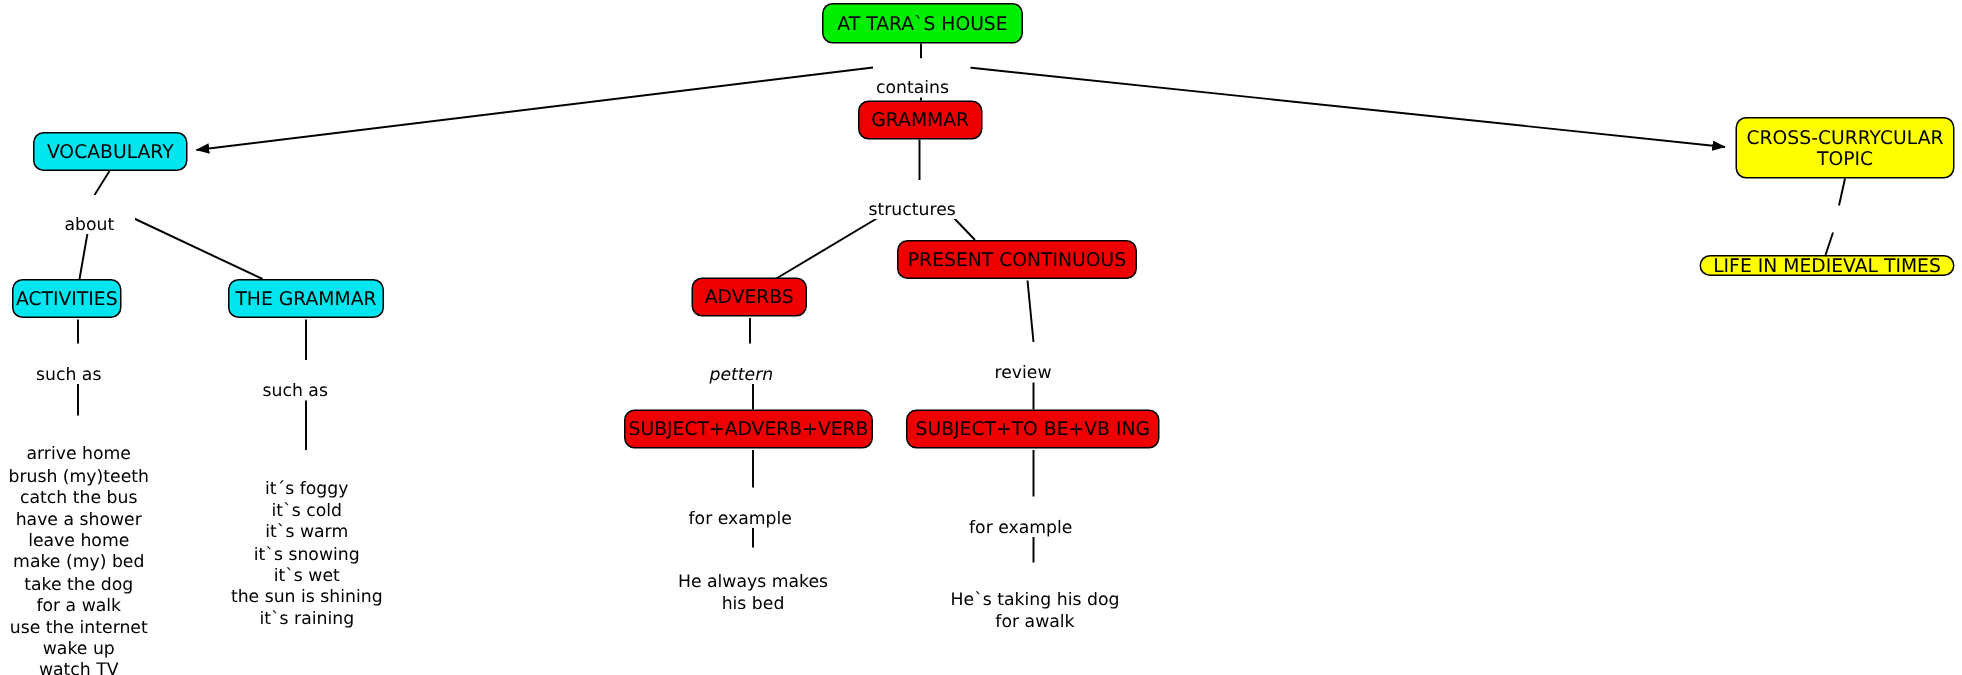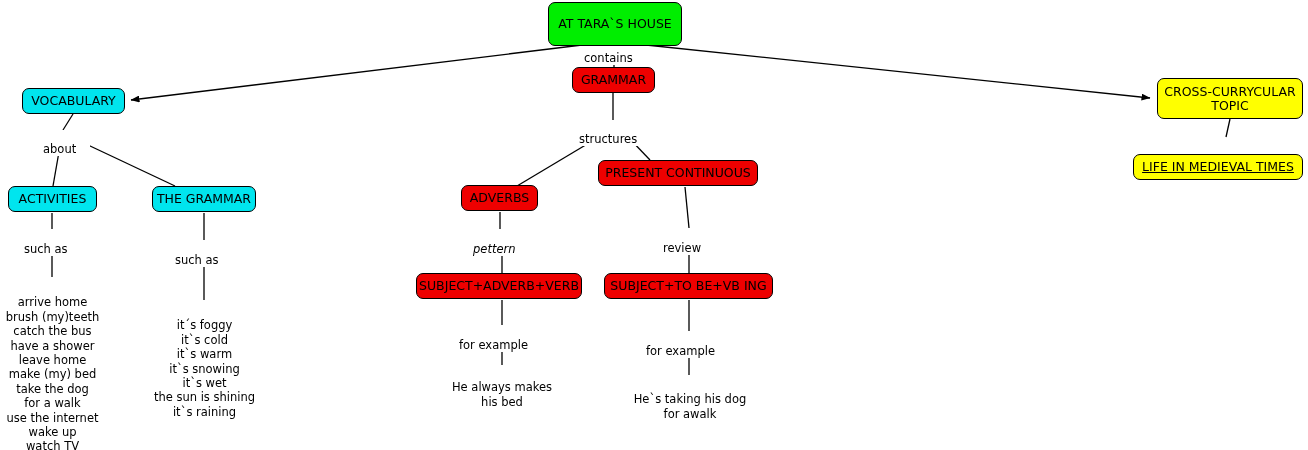--- a/index.html
+++ b/index.html
@@ -111,29 +111,29 @@
     <line x1="685" y1="187" x2="689" y2="228" stroke="#000000" stroke-width="1.3"></line>
     <line x1="689" y1="246" x2="689" y2="273" stroke="#000000" stroke-width="1.3"></line>
 
     <line x1="689" y1="300" x2="689" y2="331" stroke="#000000" stroke-width="1.3"></line>
     <line x1="689" y1="349" x2="689" y2="375" stroke="#000000" stroke-width="1.3"></line>
 
     <line x1="1230" y1="119" x2="1226" y2="137" stroke="#000000" stroke-width="1.3"></line>
     <line x1="1222" y1="155" x2="1217" y2="170" stroke="#000000" stroke-width="1.3"></line>
   </svg>
 
-  <div class="node green" style="left:548px; top:2px; width:134px; height:44px;">
+  <div class="node green" style="left:548px; top:2px; width:134px; height:27px;">
     <span>AT TARA`S HOUSE</span>
   </div>
 
   <div class="node cyan" style="left:22px; top:88px; width:103px; height:26px;">
     <span>VOCABULARY</span>
   </div>
 
-  <div class="node cyan" style="left:8px; top:186px; width:89px; height:26px;">
+  <div class="node cyan" style="left:8px; top:186px; width:73px; height:26px;">
     <span>ACTIVITIES</span>
   </div>
 
   <div class="node cyan" style="left:152px; top:186px; width:104px; height:26px;">
     <span>THE GRAMMAR</span>
   </div>
 
   <div class="node red" style="left:572px; top:67px; width:83px; height:26px;">
     <span>GRAMMAR</span>
   </div>
@@ -152,21 +152,21 @@
 
   <div class="node red" style="left:604px; top:273px; width:169px; height:26px;">
     <span>SUBJECT+TO BE+VB ING</span>
   </div>
 
   <div class="node yellow" style="left:1157px; top:78px; width:146px; height:41px;">
     <span>CROSS-CURRYCULAR
 TOPIC</span>
   </div>
 
-  <div class="node yellow" style="left:1133px; top:154px; width:170px; height:26px;text-decoration:underline;">
+  <div class="node yellow" style="left:1133px; top:170px; width:170px; height:14px;">
     <span>LIFE IN MEDIEVAL TIMES</span>
   </div>
 
   <div class="linklabel" style="left:583px; top:39px; width:62px;">
     <span>contains</span>
   </div>
 
   <div class="linklabel" style="left:42px; top:130px; width:46px;">
     <span>about</span>
   </div>

